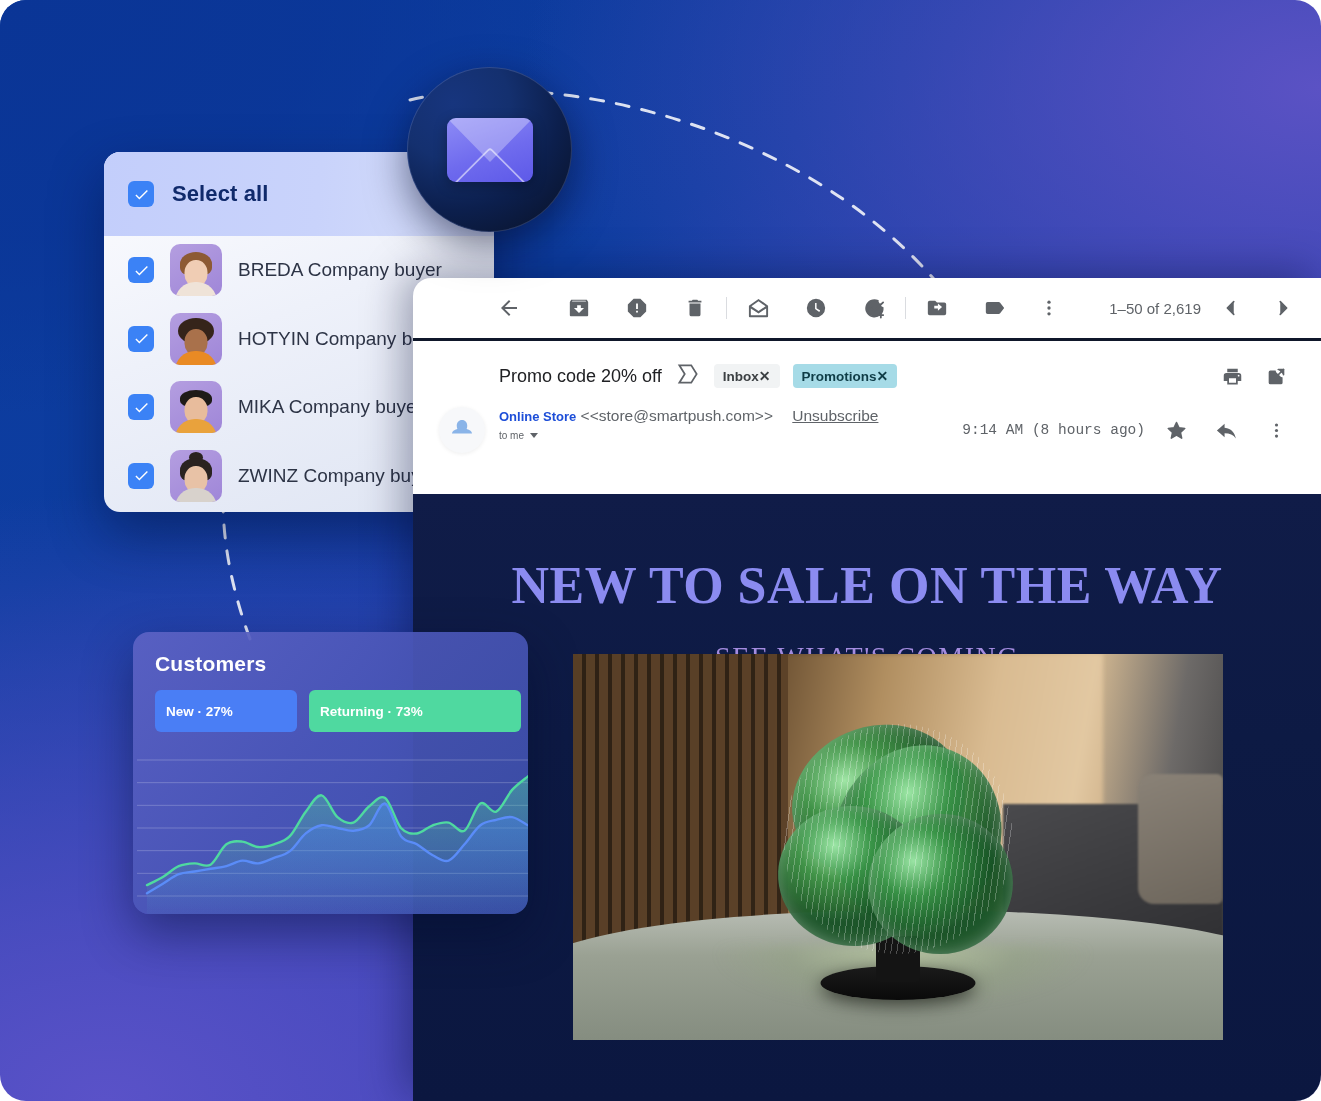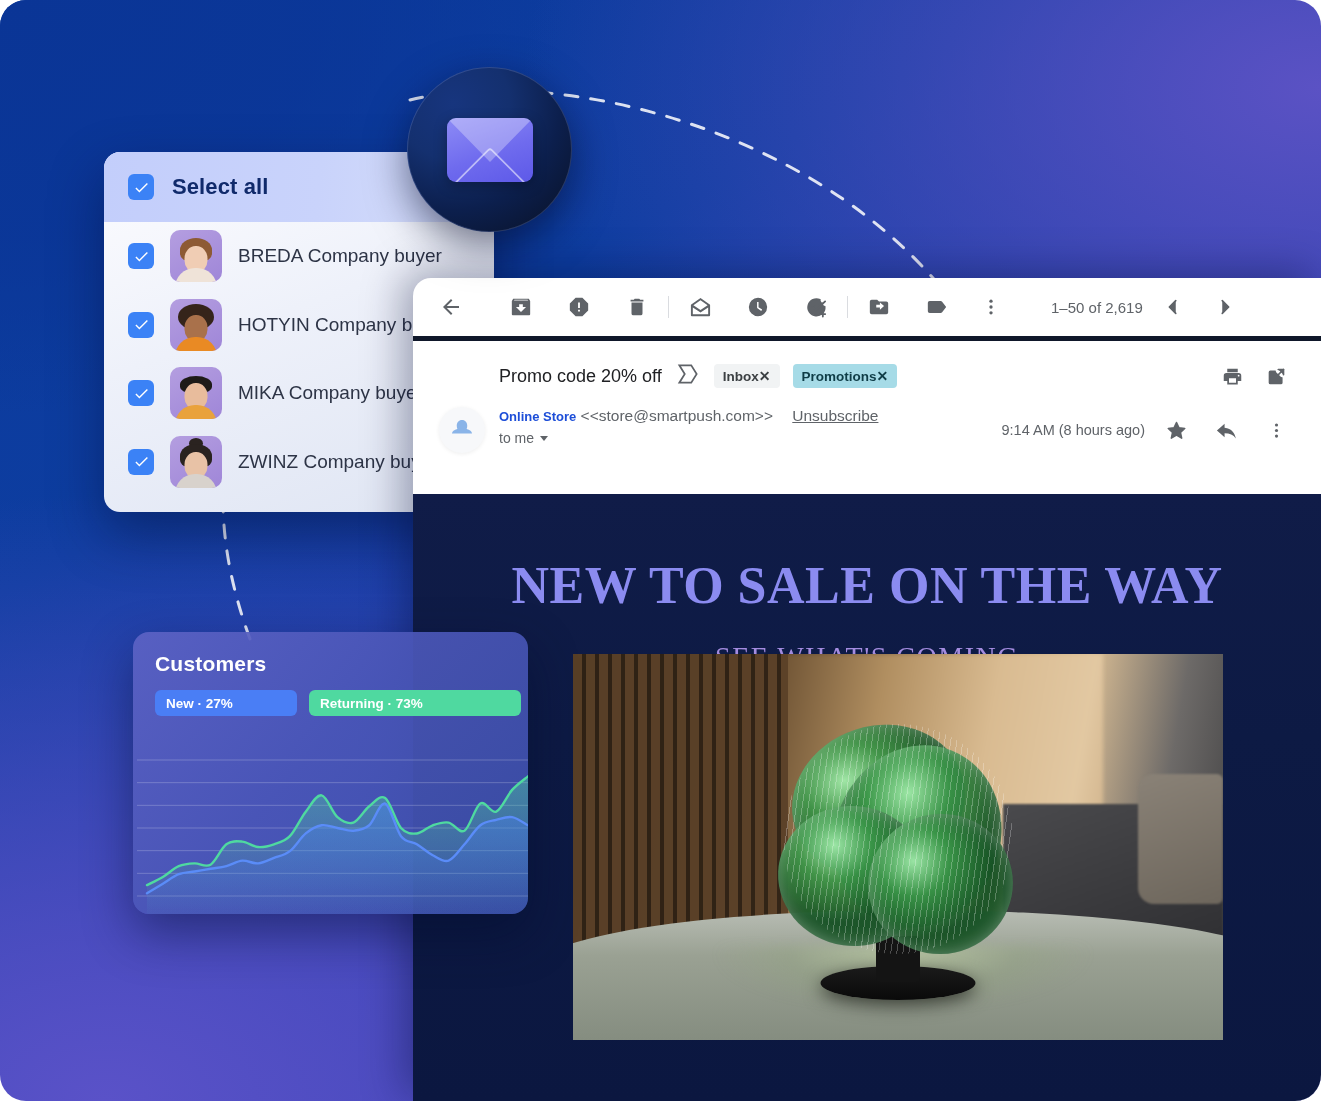--- a/index.html
+++ b/index.html
@@ -68,21 +68,21 @@
   #contacts-card {
     position: absolute; left: 104px; top: 152px;
     width: 390px; height: 360px;
     border-radius: 16px;
     overflow: hidden;
     background: linear-gradient(160deg, #fdfdff 0%, #eef1fa 45%, #dfe5f3 100%);
     box-shadow: 0 22px 54px rgba(2,10,45,0.42);
     z-index: 25;
   }
   #select-all-row {
-    height: 70px; display: flex; align-items: center; gap: 18px;
+    height: 84px; display: flex; align-items: center; gap: 18px;
     padding: 0 24px;
     background: linear-gradient(95deg, #c3cefb 0%, #c9d3fb 55%, #d6def9 100%);
   }
   #select-all-row .label {
     font-size: 22px; font-weight: 700; color: #102a6b; letter-spacing: .1px;
   }
   .contact-row {
     height: 68.5px; display: flex; align-items: center; gap: 16px;
     padding: 0 24px;
   }
@@ -133,21 +133,22 @@
     width: 908px; height: 823px;
     background: #ffffff;
     border-top-left-radius: 18px;
     overflow: hidden;
     box-shadow: -10px -6px 40px rgba(2,10,45,0.35);
     z-index: 30;
   }
   #gmail-toolbar {
     height: 63px; display: flex; align-items: center;
     padding: 0 16px 0 16px;
-    border-bottom: 5px solid #0f172a;
+    border-bottom: 3px solid #0f172a;
+    justify-content: flex-end;
   }
   .tb-btn {
     width: 44px; height: 44px; border-radius: 50%;
     display: flex; align-items: center; justify-content: center;
     flex: none;
   }
   .tb-btn svg { fill: #5f6368; }
   .tb-sep { width: 1px; height: 22px; background: #dadce0; margin: 0 9px; flex: none; }
   #page-count {
     margin-left: 38px; font-size: 15px; color: #5f6368; white-space: nowrap;
@@ -186,25 +187,25 @@
     background: #f7f8fa;
     display: flex; align-items: center; justify-content: center;
     margin-top: 2px;
     box-shadow: 0 1px 4px rgba(0,0,0,0.07);
   }
   #sender-text { margin-left: 14px; padding-top: 2px; }
   #sender-line1 { font-size: 15.5px; color: #5f6368; white-space: nowrap; }
   #sender-name { font-weight: 700; color: #1d4ed8; font-size: 13px; }
   #sender-email { color: #5f6368; }
   #unsubscribe-link { color: #5f6368; text-decoration: underline; margin-left: 15px; }
-  #sender-line2 { font-size: 14px; color: #5f6368; margin-top: 5px; display:flex; align-items:center; gap:6px;}
+  #sender-line2 { font-size: 10px; color: #5f6368; margin-top: 5px; display:flex; align-items:center; gap:6px;}
   .caret { width: 0; height: 0; border-left: 4.5px solid transparent;
            border-right: 4.5px solid transparent; border-top: 5px solid #5f6368; }
   #sender-right {
-    margin-left: auto; display: flex; align-items: center; gap: 12px; padding-top: 6px;
+    margin-left: auto; display: flex; align-items: center; gap: 12px; padding-top: 6px; font-family: Liberation Mono, monospace;
   }
   #timestamp { font-size: 14.5px; color: #5f6368; white-space: nowrap; }
 
   
   #email-body {
     position: absolute; left: 0; top: 216px; right: 0; bottom: 0;
     background: linear-gradient(180deg, #101c48 0%, #0d1a44 40%, #0b1740 100%);
     overflow: hidden;
   }
   #promo-title {
@@ -310,21 +311,21 @@
     box-shadow: 0 20px 50px rgba(2,10,45,0.45);
     overflow: hidden;
     z-index: 35;
   }
   #customers-title {
     font-size: 21px; font-weight: 700; color: #ffffff;
     padding: 20px 0 0 22px; letter-spacing: .2px;
   }
   #legend-row { display: flex; gap: 12px; padding: 14px 0 0 22px; }
   .legend-badge {
-    height: 26px; border-radius: 6px;
+    height: 42px; border-radius: 6px;
     display: flex; align-items: center;
     padding: 0 11px; font-size: 13.5px; font-weight: 600; color: #ffffff;
     white-space: nowrap;
   }
   #legend-new { background: #4a7ef5; width: 142px; }
   #legend-returning { background: #4fd9a0; width: 212px; }
   #chart-area { position: absolute; left: 0; right: 0; top: 118px; bottom: 0; }
 </style>
 </head>
 <body>

